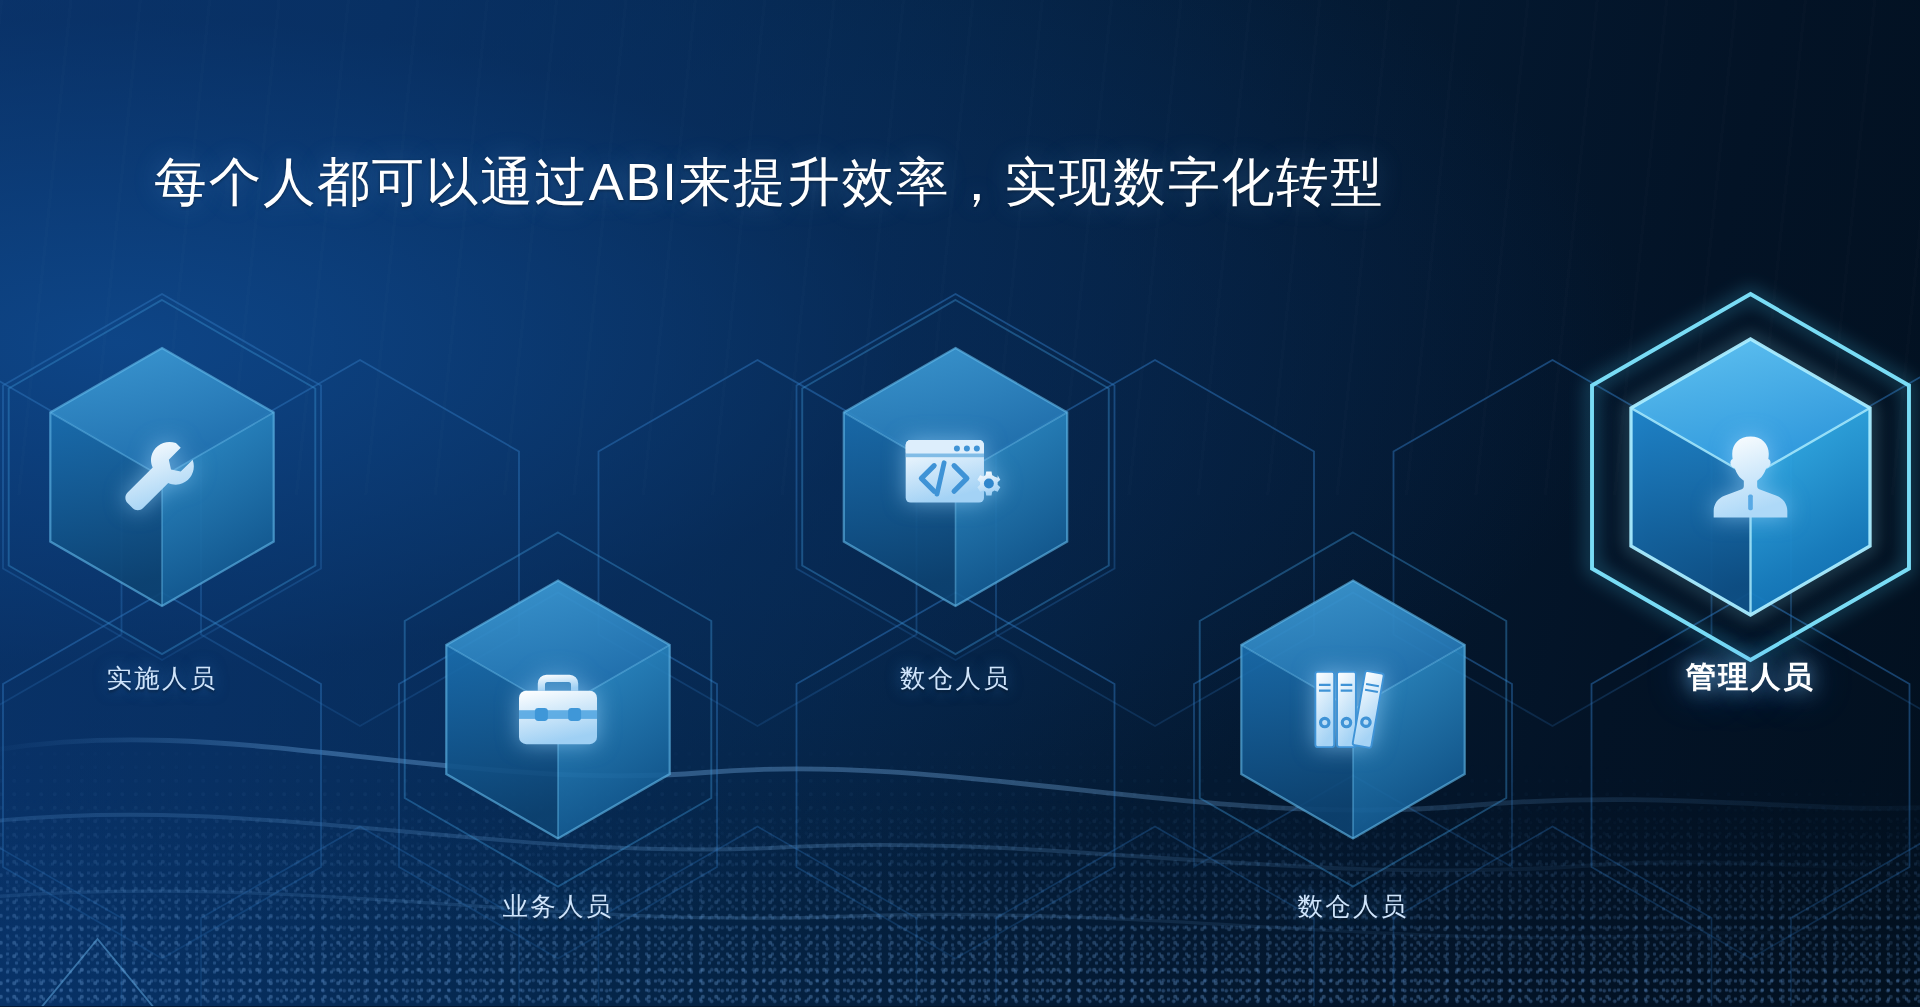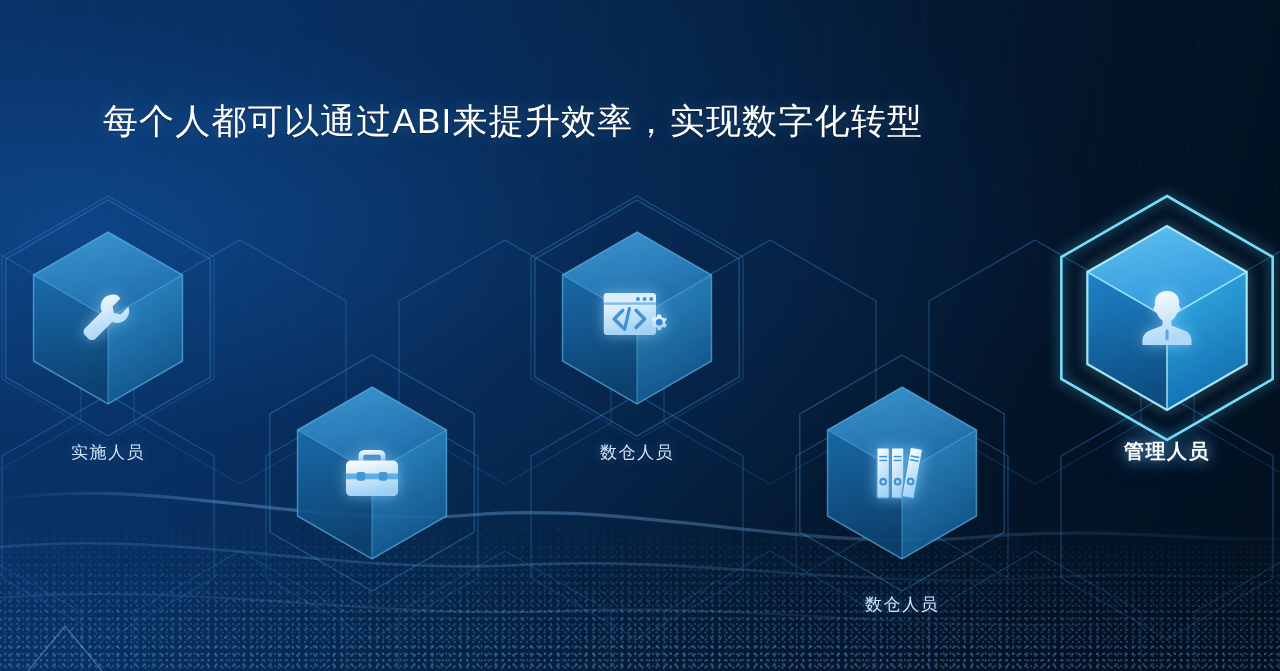--- a/index.html
+++ b/index.html
@@ -456,16 +456,17 @@
       <path fill="url(#icg_u)" d="M30 4c-7.7 0-12.6 5-12.6 12 0 2 .3 3.6.3 3.6-1.3.5-1.9 2-1.4 3.6.5 1.7 1.7 2.6 2.9 2.5.9 3.8 3.3 7.2 6.2 8.9v3.6c0 1.2-.7 2-1.9 2.4L12 44.9C7.6 46.5 4.6 50.6 4.6 55.3V60h50.8v-4.7c0-4.7-3-8.8-7.4-10.4l-11.5-4.3c-1.2-.4-1.9-1.2-1.9-2.4v-3.6c2.9-1.7 5.3-5.1 6.2-8.9 1.2.1 2.4-.8 2.9-2.5.5-1.6-.1-3.1-1.4-3.6 0 0 .3-1.6.3-3.6C42.6 9 37.7 4 30 4z"></path>
       <rect x="28.4" y="44" width="3.2" height="11" rx="1.2" fill="#4ea3e2" opacity="0.9"></rect>
     </svg>
         </div>
       </div>
     </div>
 
   <div id="title">每个人都可以通过ABI来提升效率，实现数字化转型</div>
 
 <div class="label" style="left: -12px; top: 441px; width: 240px;">实施人员</div>
+    <div class="label" style="left: 252px; top: 593px; width: 240px;">业务人员</div>
     <div class="label" style="left: 517px; top: 441px; width: 240px;">数仓人员</div>
     <div class="label" style="left: 782px; top: 593px; width: 240px; text-align: center;">数仓人员</div>
     <div class="label active" style="left: 1047px; top: 438px; width: 240px;">管理人员</div>
   </div>
 
 </body></html>

